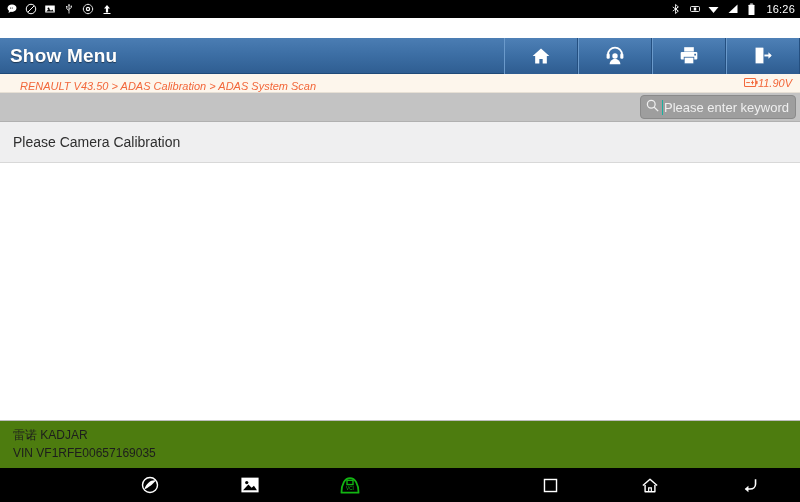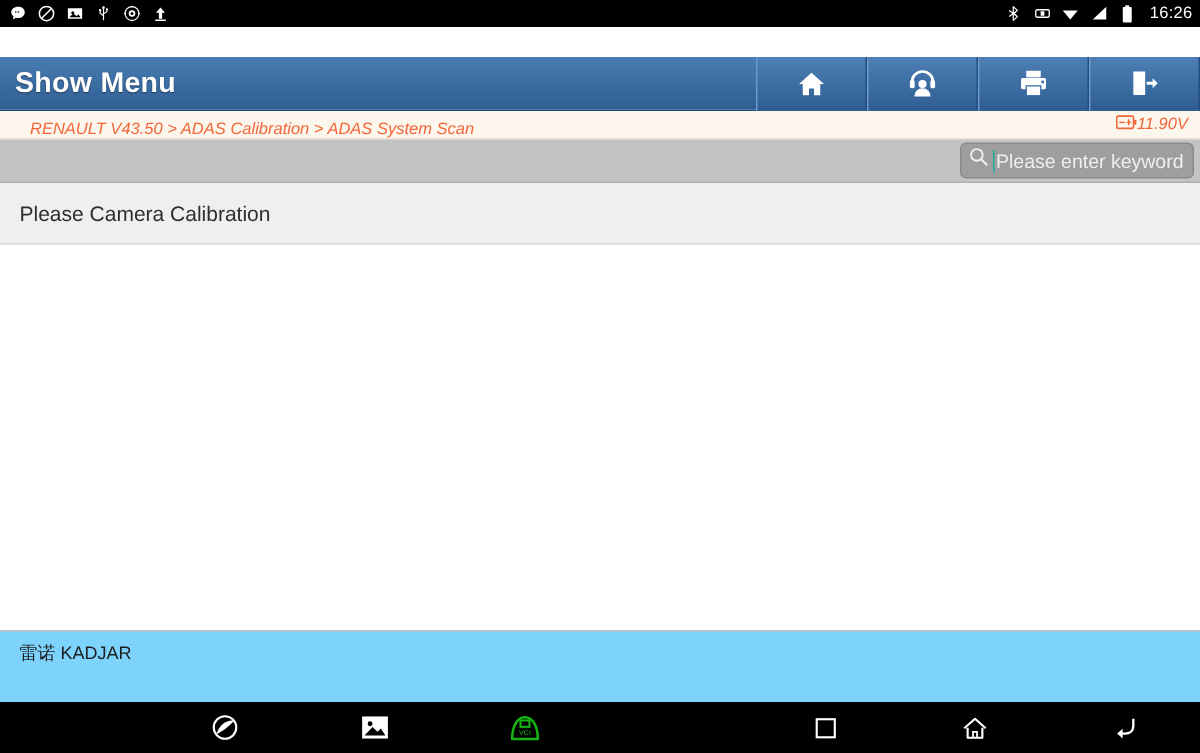--- a/index.html
+++ b/index.html
@@ -177,21 +177,21 @@
   }
   .list-item-label {
     font-size: 14px;
     color: #2e2e2e;
   }
 
   
   .footer-info {
     flex: 0 0 auto;
     height: 48px;
-    background: #7dd3fc;
+    background: #4d7c0f;
     border-top: 1px solid #bdbdbd;
     padding: 5px 0 0 13px;
     box-sizing: border-box;
   }
   .footer-line {
     font-size: 12px;
     color: #1d1d1d;
     line-height: 18px;
     white-space: nowrap;
   }
@@ -375,20 +375,21 @@
   </div>
 
   <div class="content">
     <div class="list-item">
       <span class="list-item-label">Please Camera Calibration</span>
     </div>
   </div>
 
   <div class="footer-info">
     <div class="footer-line">雷诺 KADJAR</div>
+    <div class="footer-line">VIN VF1RFE00657169035</div>
   </div>
 
   <div class="nav-bar">
     <div class="nav-slot"></div>
 
     <div class="nav-slot">
       <span>
         <svg width="20" height="20" viewBox="0 0 24 24">
           <circle cx="12" cy="12" r="9" fill="none" stroke="#ffffff" stroke-width="1.7"></circle>
           <path d="M19 6.5 C16 10.5 9.5 15.5 5.2 17.2 C7.5 9.8 13.5 5.6 19 6.5 Z" fill="#ffffff"></path>

